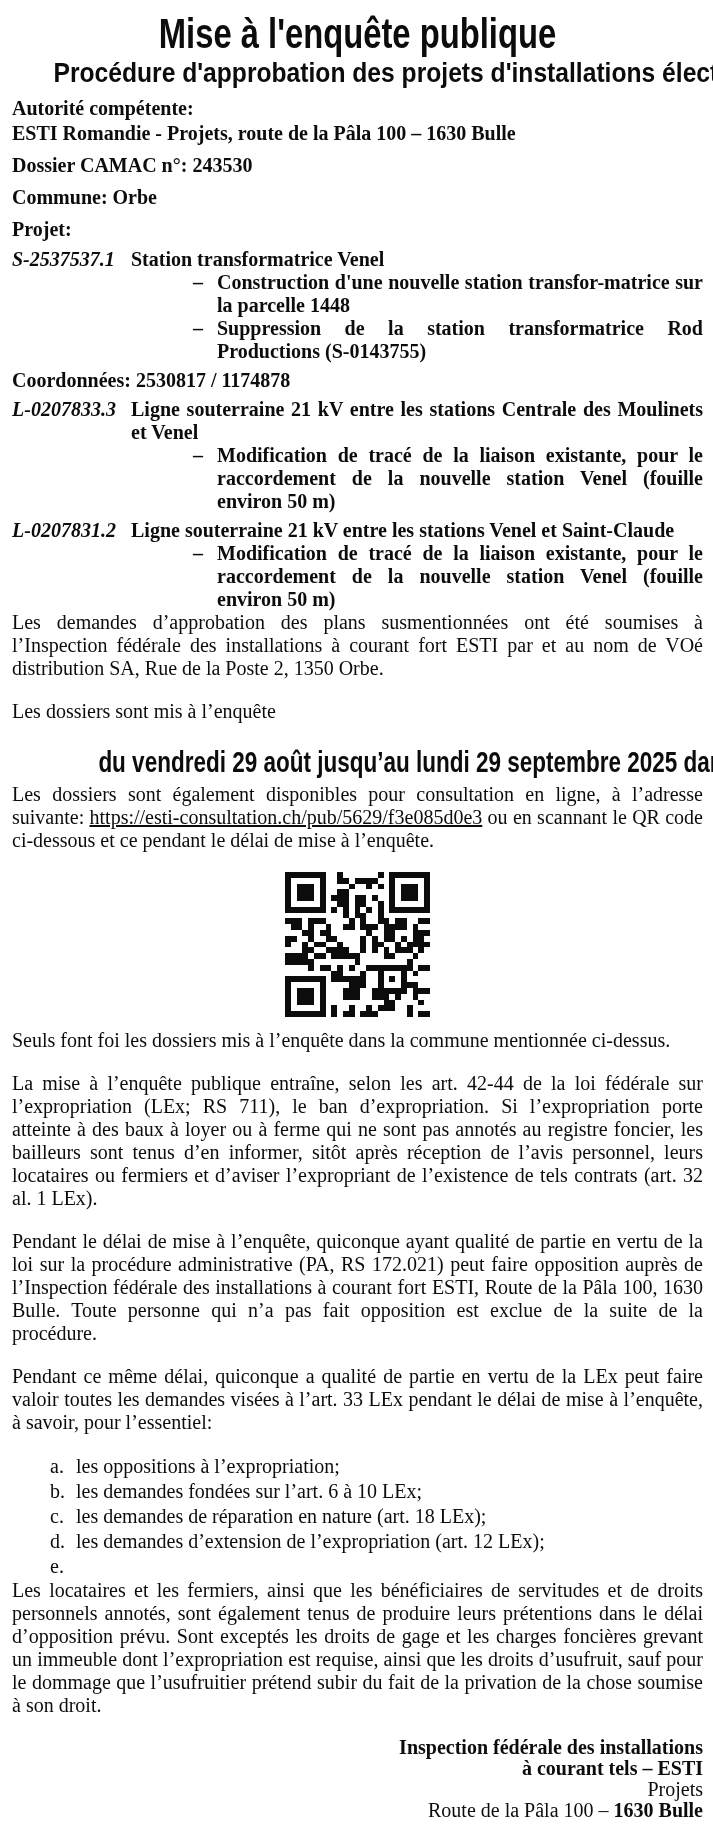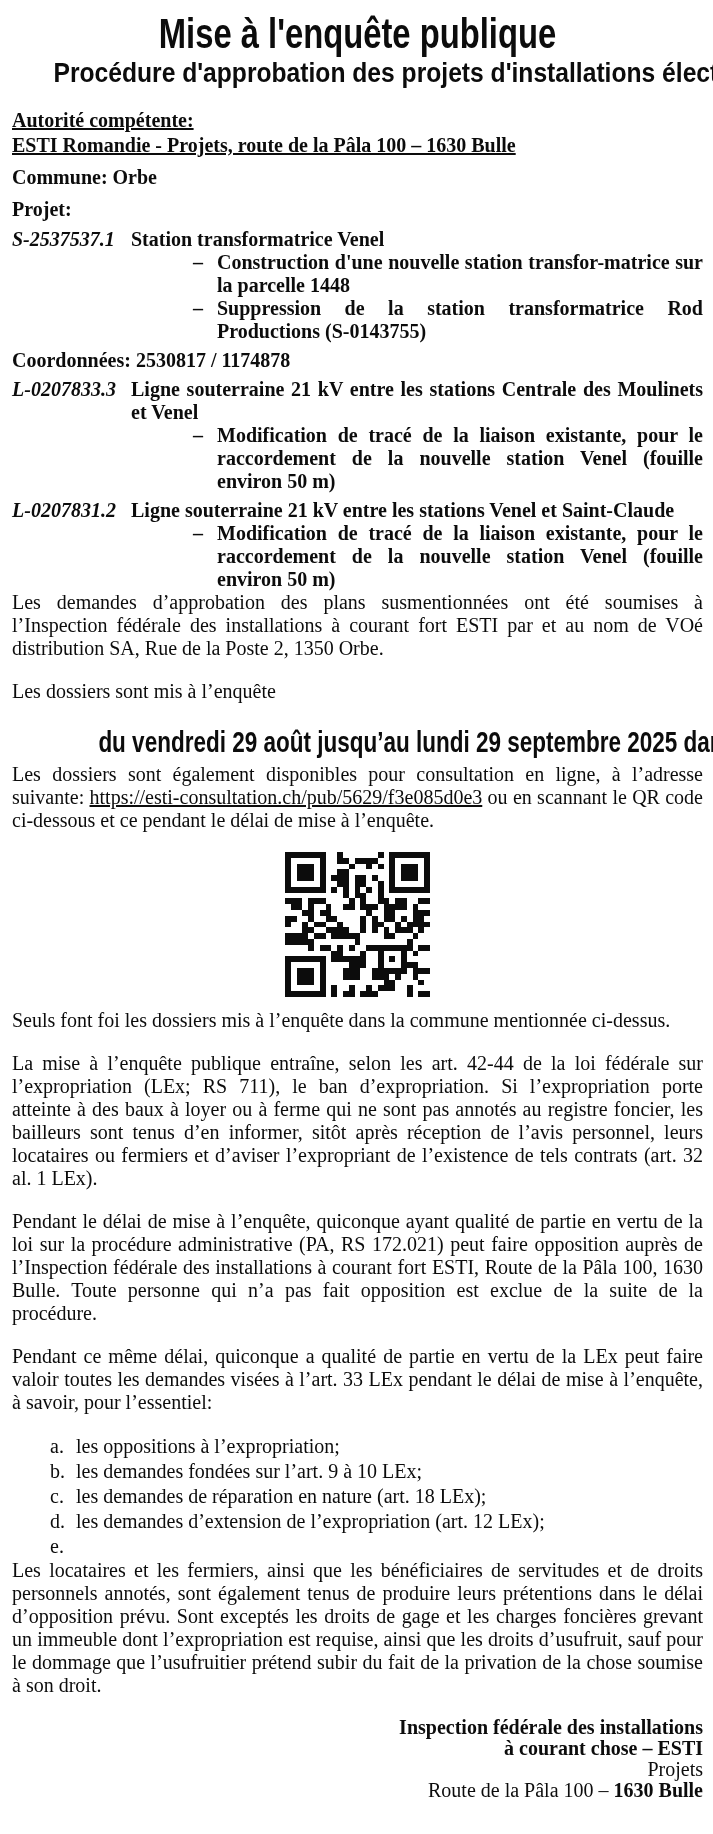--- a/index.html
+++ b/index.html
@@ -13,21 +13,21 @@
   
   .headline {
     font-family: "Liberation Sans", sans-serif; font-weight: bold;
     text-align: center; white-space: nowrap;
   }
   .title    { font-size: 42px; line-height: 44px; transform: scaleX(0.78); transform-origin: center; }
   .subtitle { font-size: 28px; line-height: 30px; transform: scaleX(0.88); transform-origin: center; margin-top: 2px; }
 
   
   .meta { font-weight: bold; font-size: 20px; line-height: 25px; margin-top: 7px; }
-  .meta.tight { margin-top: 20px; text-decoration: underline; }
+  .meta.tight { margin-top: 8px; }
   .meta .l2 { display: block; }
 
   
   .entry { display: flex; margin-top: 6px; font-weight: bold; font-size: 20px; line-height: 23px; }
   .entry-id { flex: none; width: 119px; font-style: italic; }
   .entry-body { flex: 1; text-align: justify; }
   .bullet { position: relative; padding-left: 86px; text-align: justify; }
   .bullet .dash { position: absolute; left: 62px; top: 0; }
   .coord-line { font-weight: bold; font-size: 20px; line-height: 23px; margin-top: 6px; }
 
@@ -60,20 +60,21 @@
   <div class="headline title">Mise à l'enquête publique</div>
   <div class="headline subtitle">
     <span class="l2">Procédure d'approbation</span>
     <span class="l2">des projets d'installations électriques</span>
   </div>
 
   <div class="meta tight">
     <span class="l2">Autorité compétente:</span>
     <span class="l2">ESTI Romandie - Projets, route de la Pâla 100 – 1630 Bulle</span>
   </div>
+  <div class="meta">Dossier CAMAC n°: 243530</div>
   <div class="meta">Commune: Orbe</div>
   <div class="meta">Projet:</div>
 
   <div class="entry">
     <div class="entry-id">S-2537537.1</div>
     <div class="entry-body">
       <div>Station transformatrice Venel</div>
       <div class="bullet">
         <span class="dash">–</span>
         <span>Construction d'une nouvelle station transfor-matrice sur la parcelle 1448</span>
@@ -434,37 +435,37 @@
   <p class="para">Pendant le délai de mise à l’enquête, quiconque ayant qualité de partie en vertu de la loi sur la procédure administrative (PA, RS 172.021) peut faire opposition auprès de l’Inspection fédérale des installations à courant fort ESTI, Route de la Pâla 100, 1630 Bulle. Toute personne qui n’a pas fait opposition est exclue de la suite de la procédure.</p>
   <p class="para">Pendant ce même délai, quiconque a qualité de partie en vertu de la LEx peut faire valoir toutes les demandes visées à l’art. 33 LEx pendant le délai de mise à l’enquête, à savoir, pour l’essentiel:</p>
 
   <div class="claims">
     <div class="claim">
       <span class="claim-marker">a.</span>
       <span>les oppositions à l’expropriation;</span>
     </div>
     <div class="claim">
       <span class="claim-marker">b.</span>
-      <span>les demandes fondées sur l’art. 9 à 10 LEx;</span>
+      <span>les demandes fondées sur l’art. 6 à 10 LEx;</span>
     </div>
     <div class="claim">
       <span class="claim-marker">c.</span>
       <span>les demandes de réparation en nature (art. 18 LEx);</span>
     </div>
     <div class="claim">
       <span class="claim-marker">d.</span>
       <span>les demandes d’extension de l’expropriation (art. 12 LEx);</span>
     </div>
     <div class="claim">
       <span class="claim-marker">e.</span>
     </div>
   </div>
 
   <p class="para">Les locataires et les fermiers, ainsi que les bénéficiaires de servitudes et de droits personnels annotés, sont également tenus de produire leurs prétentions dans le délai d’opposition prévu. Sont exceptés les droits de gage et les charges foncières grevant un immeuble dont l’expropriation est requise, ainsi que les droits d’usufruit, sauf pour le dommage que l’usufruitier prétend subir du fait de la privation de la chose soumise à son droit.</p>
 
   <div class="signature">
     <div class="sig-bold">Inspection fédérale des installations</div>
-    <div class="sig-bold">à courant chose – ESTI</div>
+    <div class="sig-bold">à courant tels – ESTI</div>
     <div>Projets</div>
     <div><span>Route de la Pâla 100 – </span><span class="sig-bold">1630 Bulle</span></div>
   </div>
 
 </div>
 
 </body></html>

